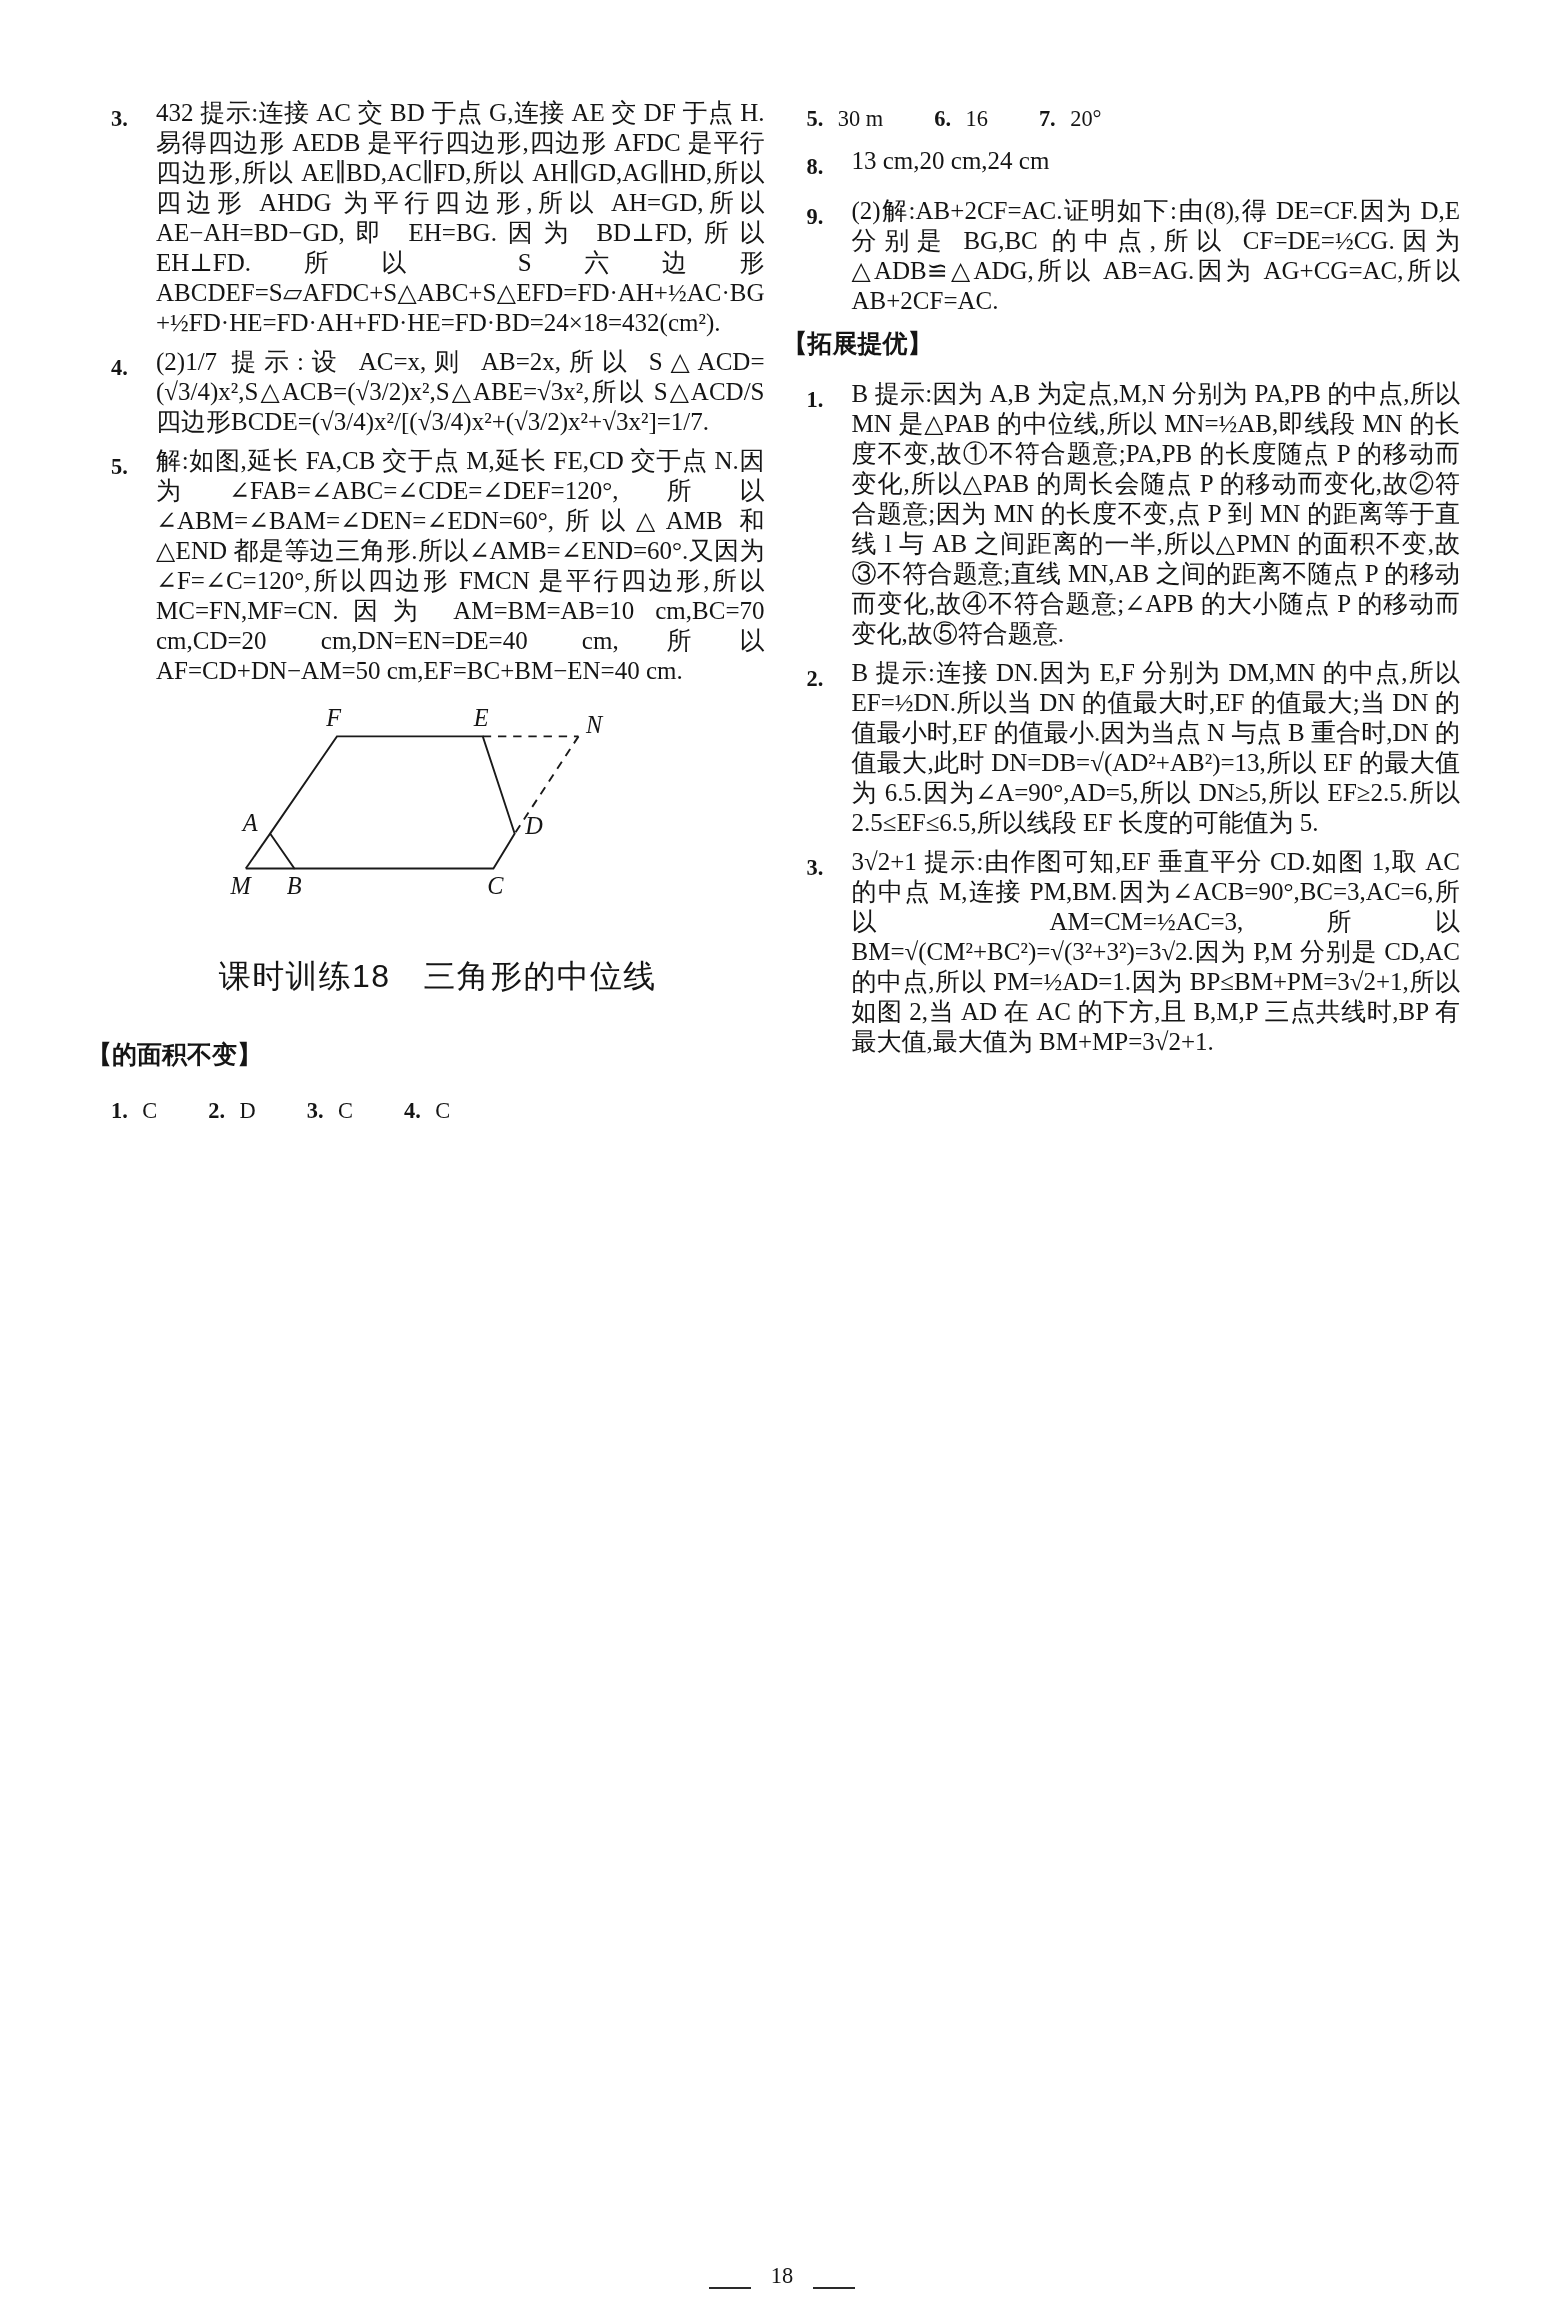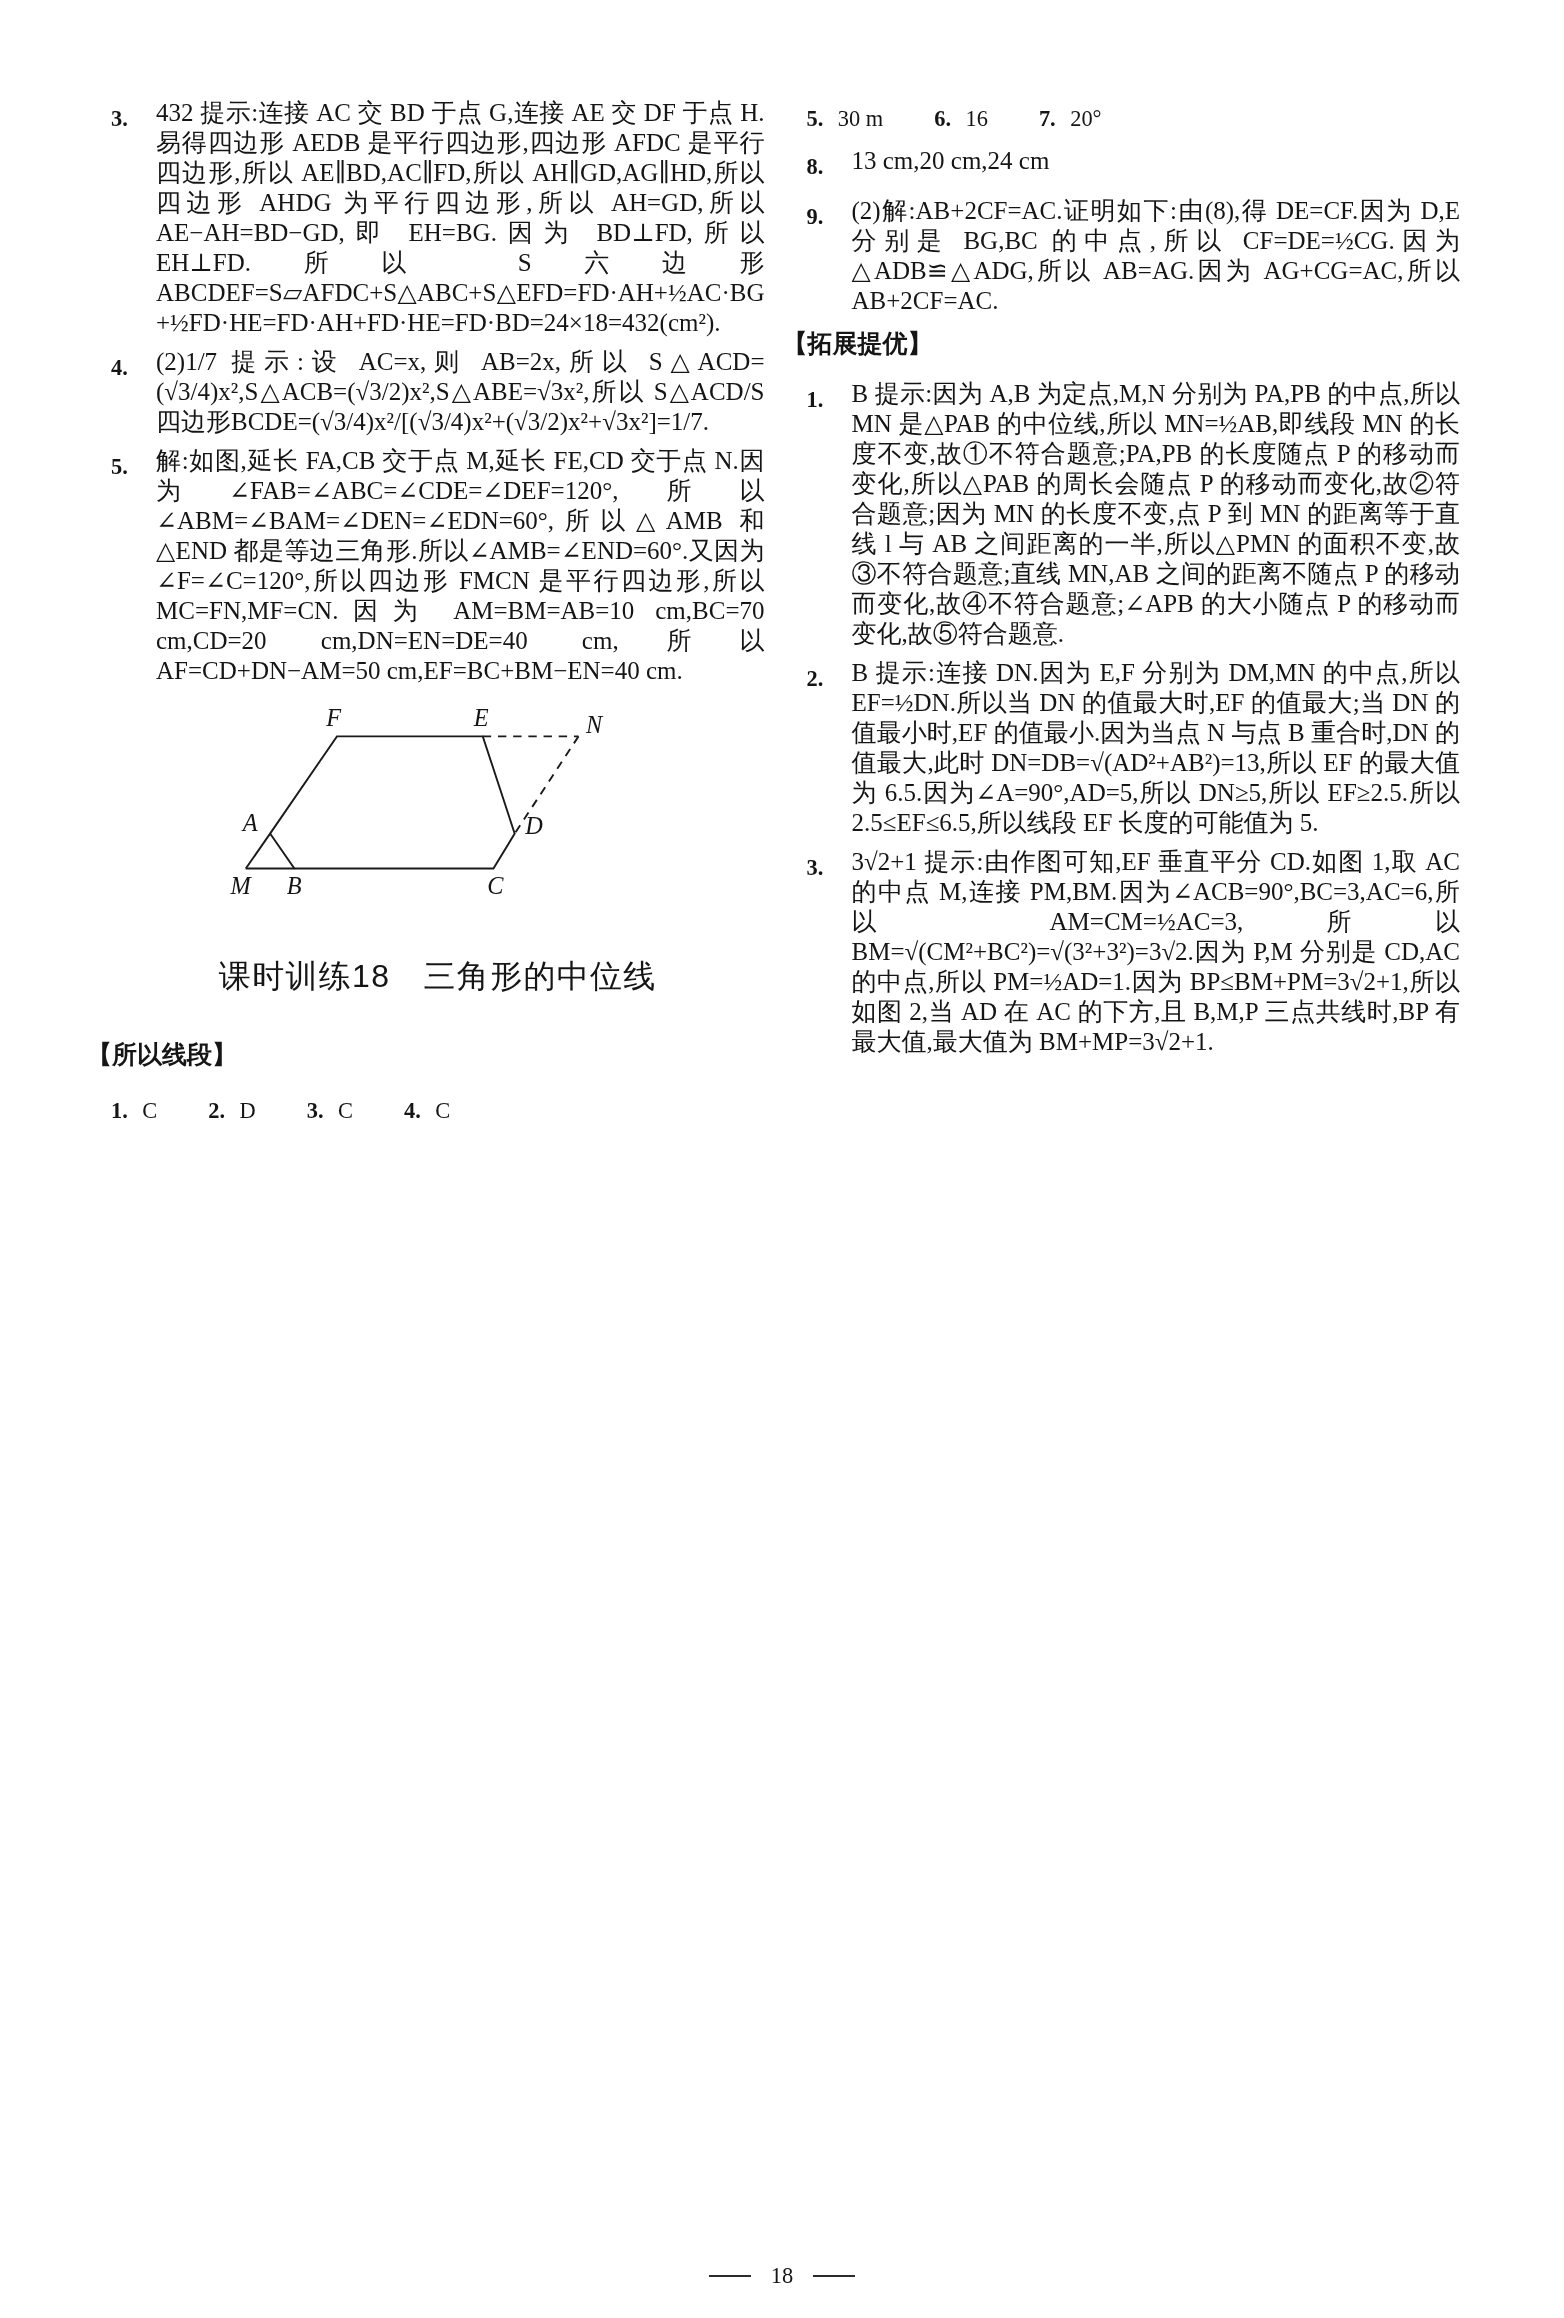--- a/index.html
+++ b/index.html
@@ -67,21 +67,21 @@
     font-style:italic;
     font-size:32px;
     fill:#151515;
   }
   .footer{
     position:absolute;
     left:0;right:0;
     bottom:30px;
     display:flex;
     justify-content:center;
-    align-items:center;
+    align-items:flex-end;
     gap:20px;
     font-size:22.4px;
   }
   .footer .rule{
     display:inline-block;
     width:42px;height:2px;
     background:#2a2a2a;
   }
 </style>
 </head>
@@ -128,21 +128,21 @@
           <text x="26" y="164">A</text>
           <text x="398" y="168">D</text>
           <text x="10" y="248">M</text>
           <text x="84" y="248">B</text>
           <text x="348" y="248">C</text>
         </svg>
       </figure>
 
       <h2 class="section-title">课时训练18　三角形的中位线</h2>
 
-      <h3 class="subsection">【所以线段】</h3>
+      <h3 class="subsection">【的面积不变】</h3>
 
       <div class="ansrow">
         <span class="pair">
           <span class="anum">1.</span>
           <span>C</span>
         </span>
         <span class="pair">
           <span class="anum">2.</span>
           <span>D</span>
         </span>

